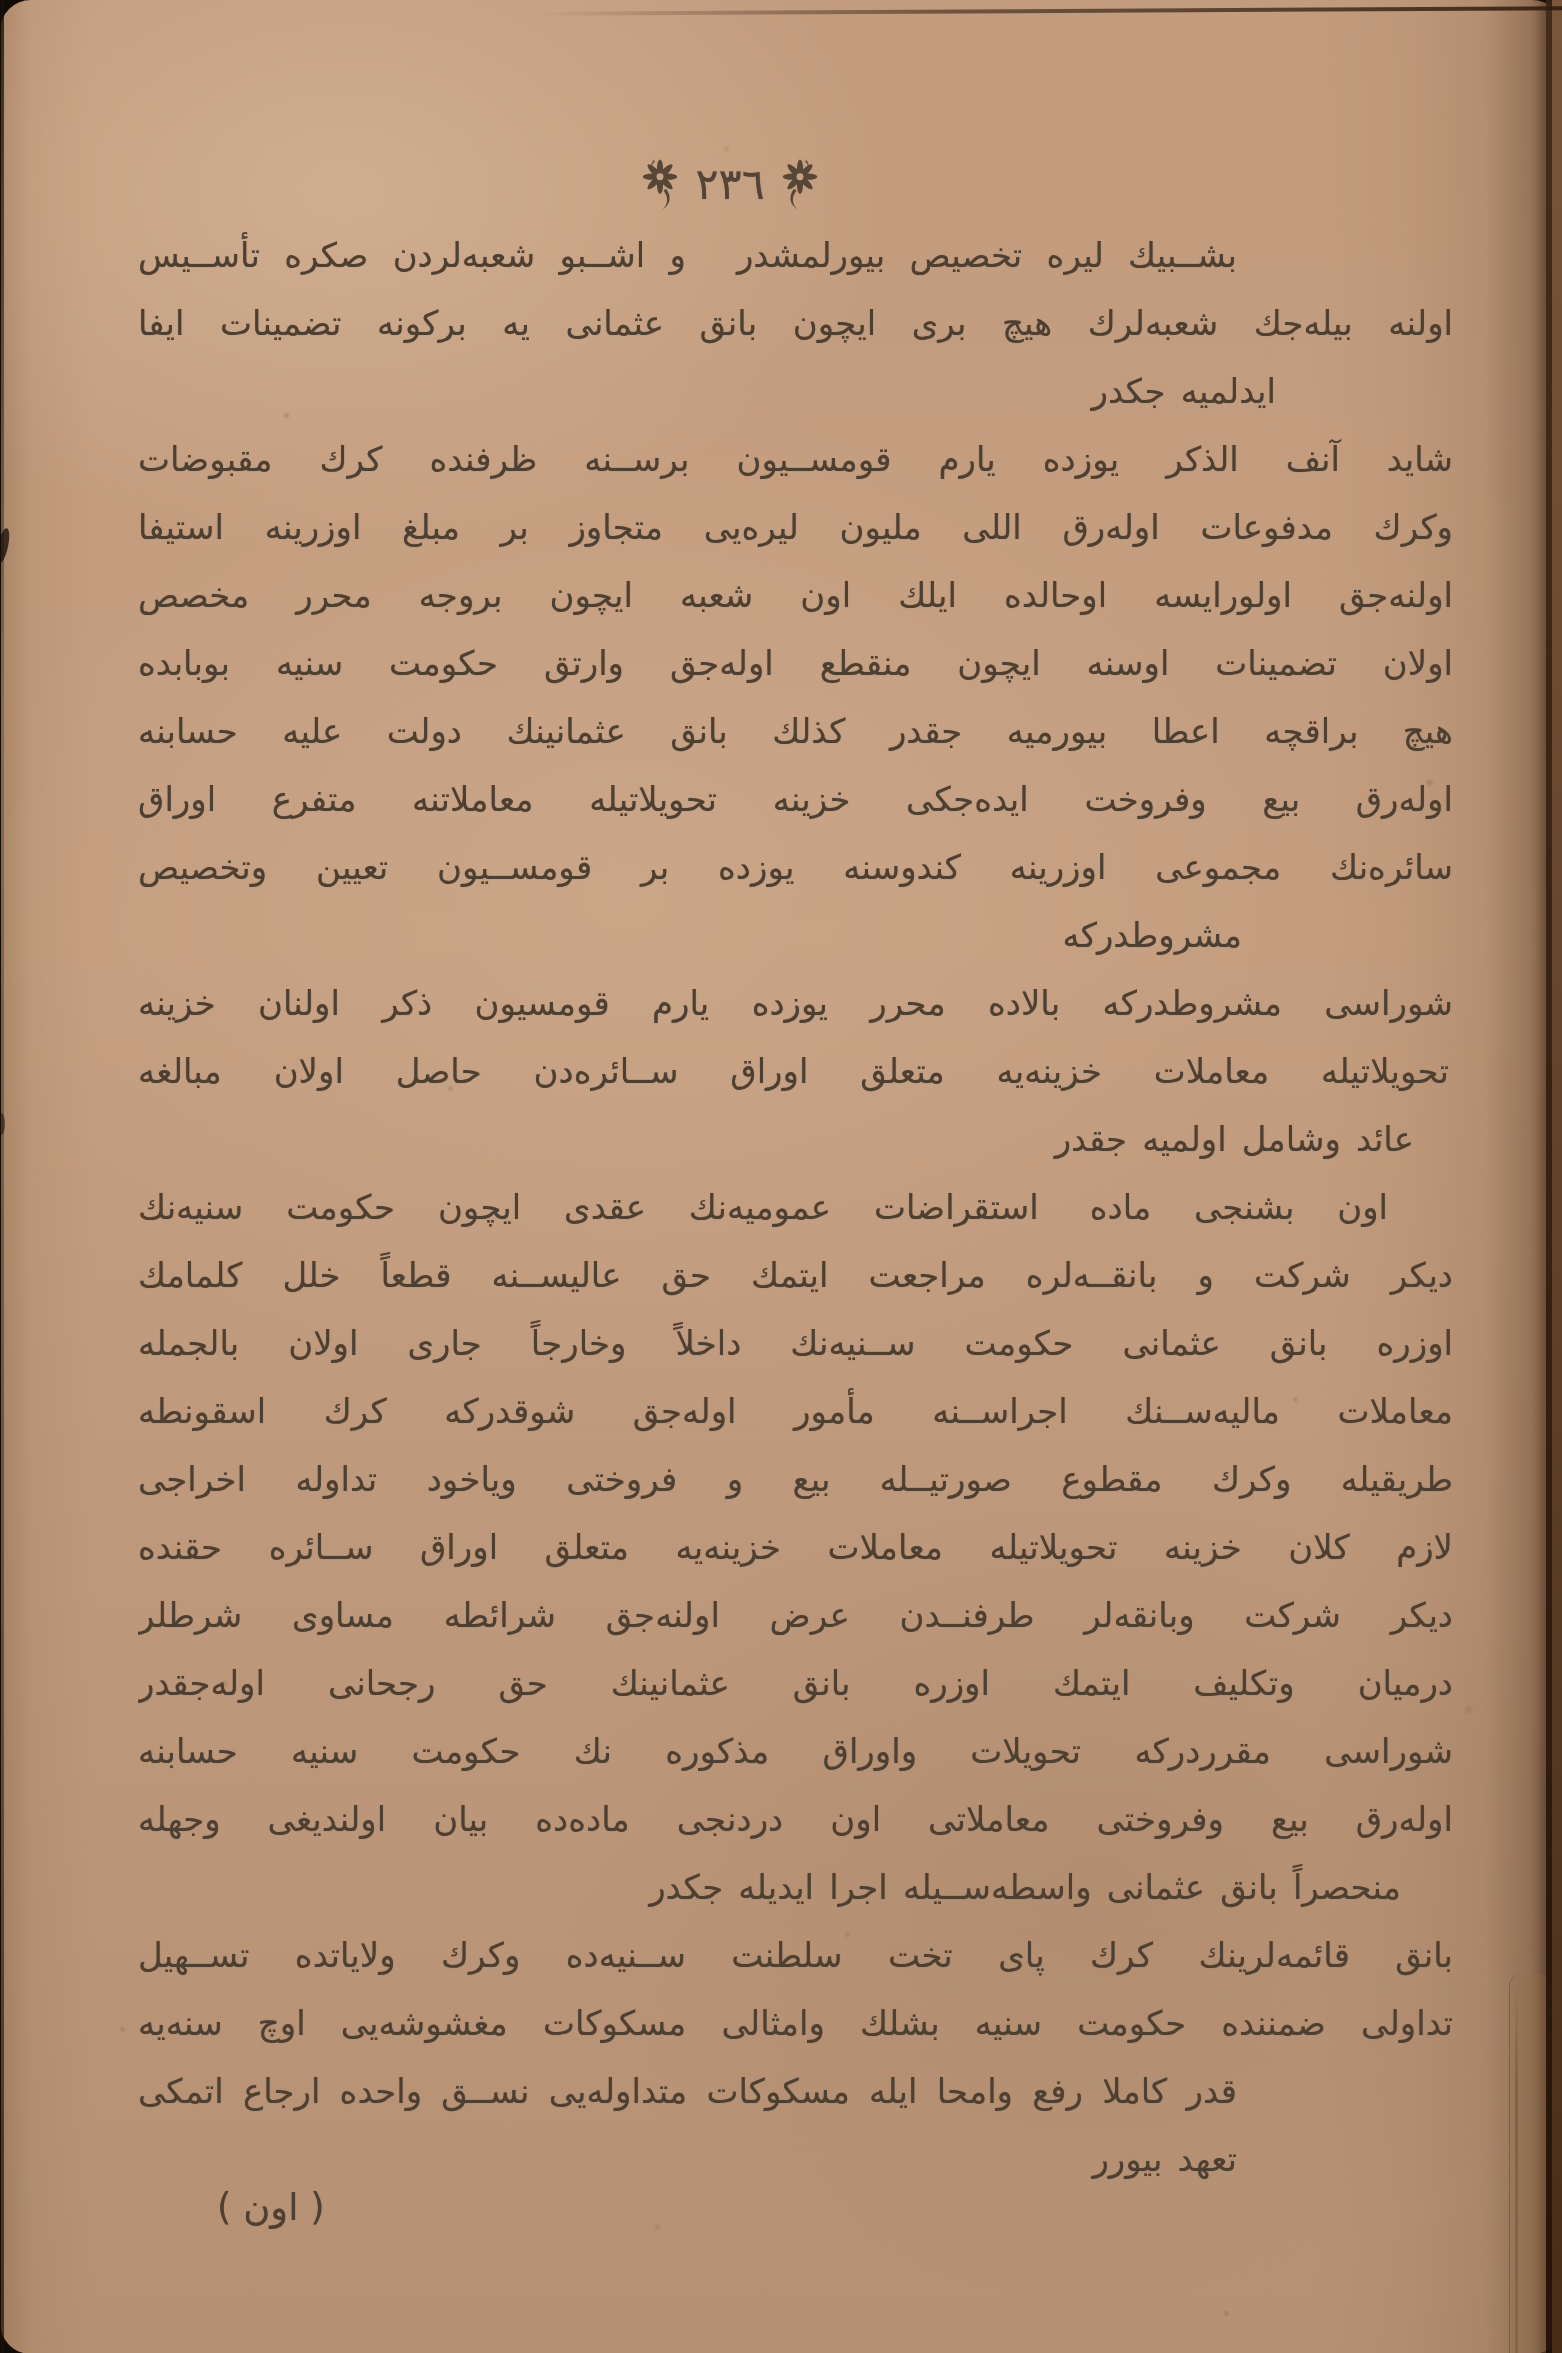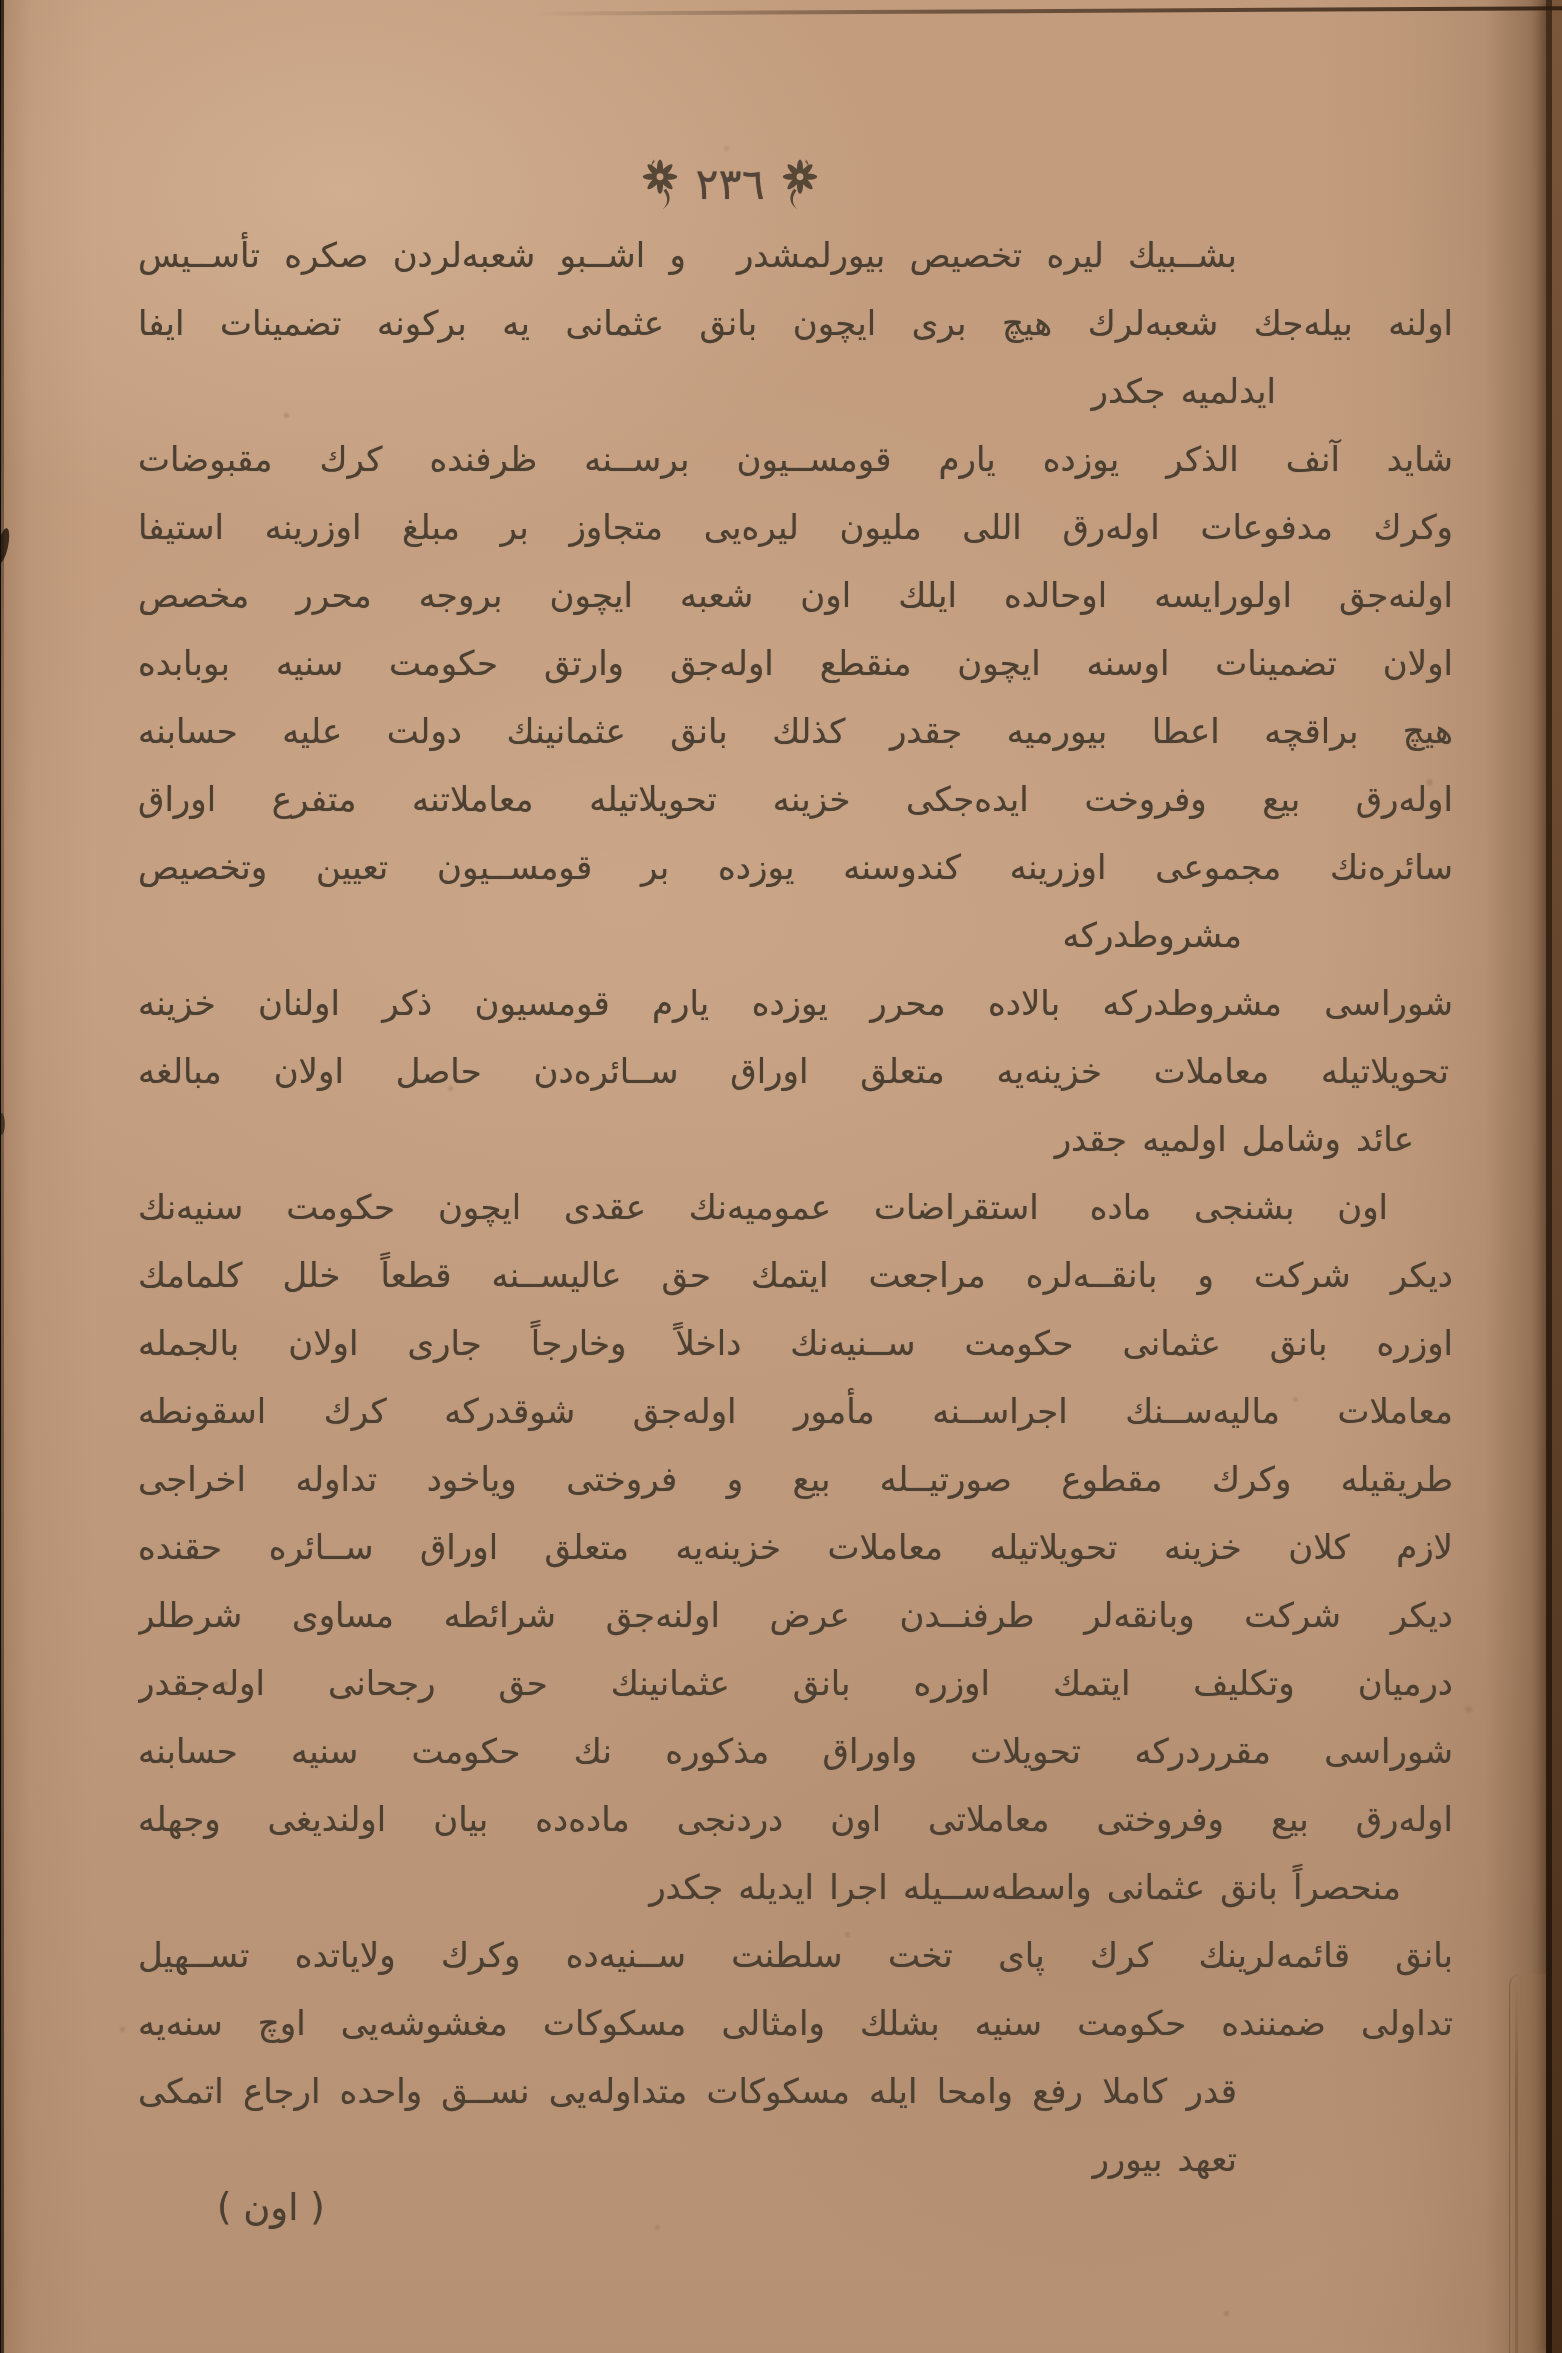--- a/index.html
+++ b/index.html
@@ -8,21 +8,21 @@
 
   
   .page{position:absolute;inset:0;
     background:
       radial-gradient(ellipse 777px 518px at 22% 8%, rgba(244,219,190,.28), rgba(244,219,190,0) 70%),
       radial-gradient(ellipse 949px 777px at 40% 38%, rgba(255,232,205,.10), rgba(255,232,205,0) 70%),
       radial-gradient(ellipse 777px 604px at 70% 80%, rgba(105,72,45,.10), rgba(105,72,45,0) 70%),
       linear-gradient(to right, rgba(110,75,45,.30) 0%, rgba(110,75,45,.08) 2%, rgba(110,75,45,0) 6%),
       linear-gradient(to left, rgba(52,30,14,.62) 0%, rgba(84,54,30,.38) 2.2%, rgba(113,79,50,.18) 5%, rgba(123,89,58,.07) 10%, rgba(123,89,58,0) 16%),
       linear-gradient(to bottom, rgba(150,110,75,.12) 0%, rgba(135,95,60,.06) 40%, rgba(110,75,48,.20) 100%),
-      #c8a284;}
+      #c8a284; border-radius: 31px;}
 
   
   .edge-right-line{position:absolute;top:0;bottom:0;right:11.2px;width:6px;
     background:linear-gradient(to bottom, rgba(58,36,18,.85), rgba(44,26,12,.9) 55%, rgba(30,17,8,.95));
     box-shadow:-3.5px 0 8.6px rgba(70,42,20,.55), 3.5px 0 5.2px rgba(40,22,10,.6);}
   .edge-right-band{position:absolute;top:0;bottom:0;right:0;width:11.2px;
     background:linear-gradient(to bottom,#7a563a,#5d3f27 60%,#472d18);}
   .page-under{position:absolute;right:17px;bottom:0;height:380px;width:36px;
     background:linear-gradient(to left, rgba(150,113,80,.45), rgba(150,113,80,.12));
     border-left:1.7px solid rgba(96,66,40,.45);border-radius:12px 0 0 0;}

